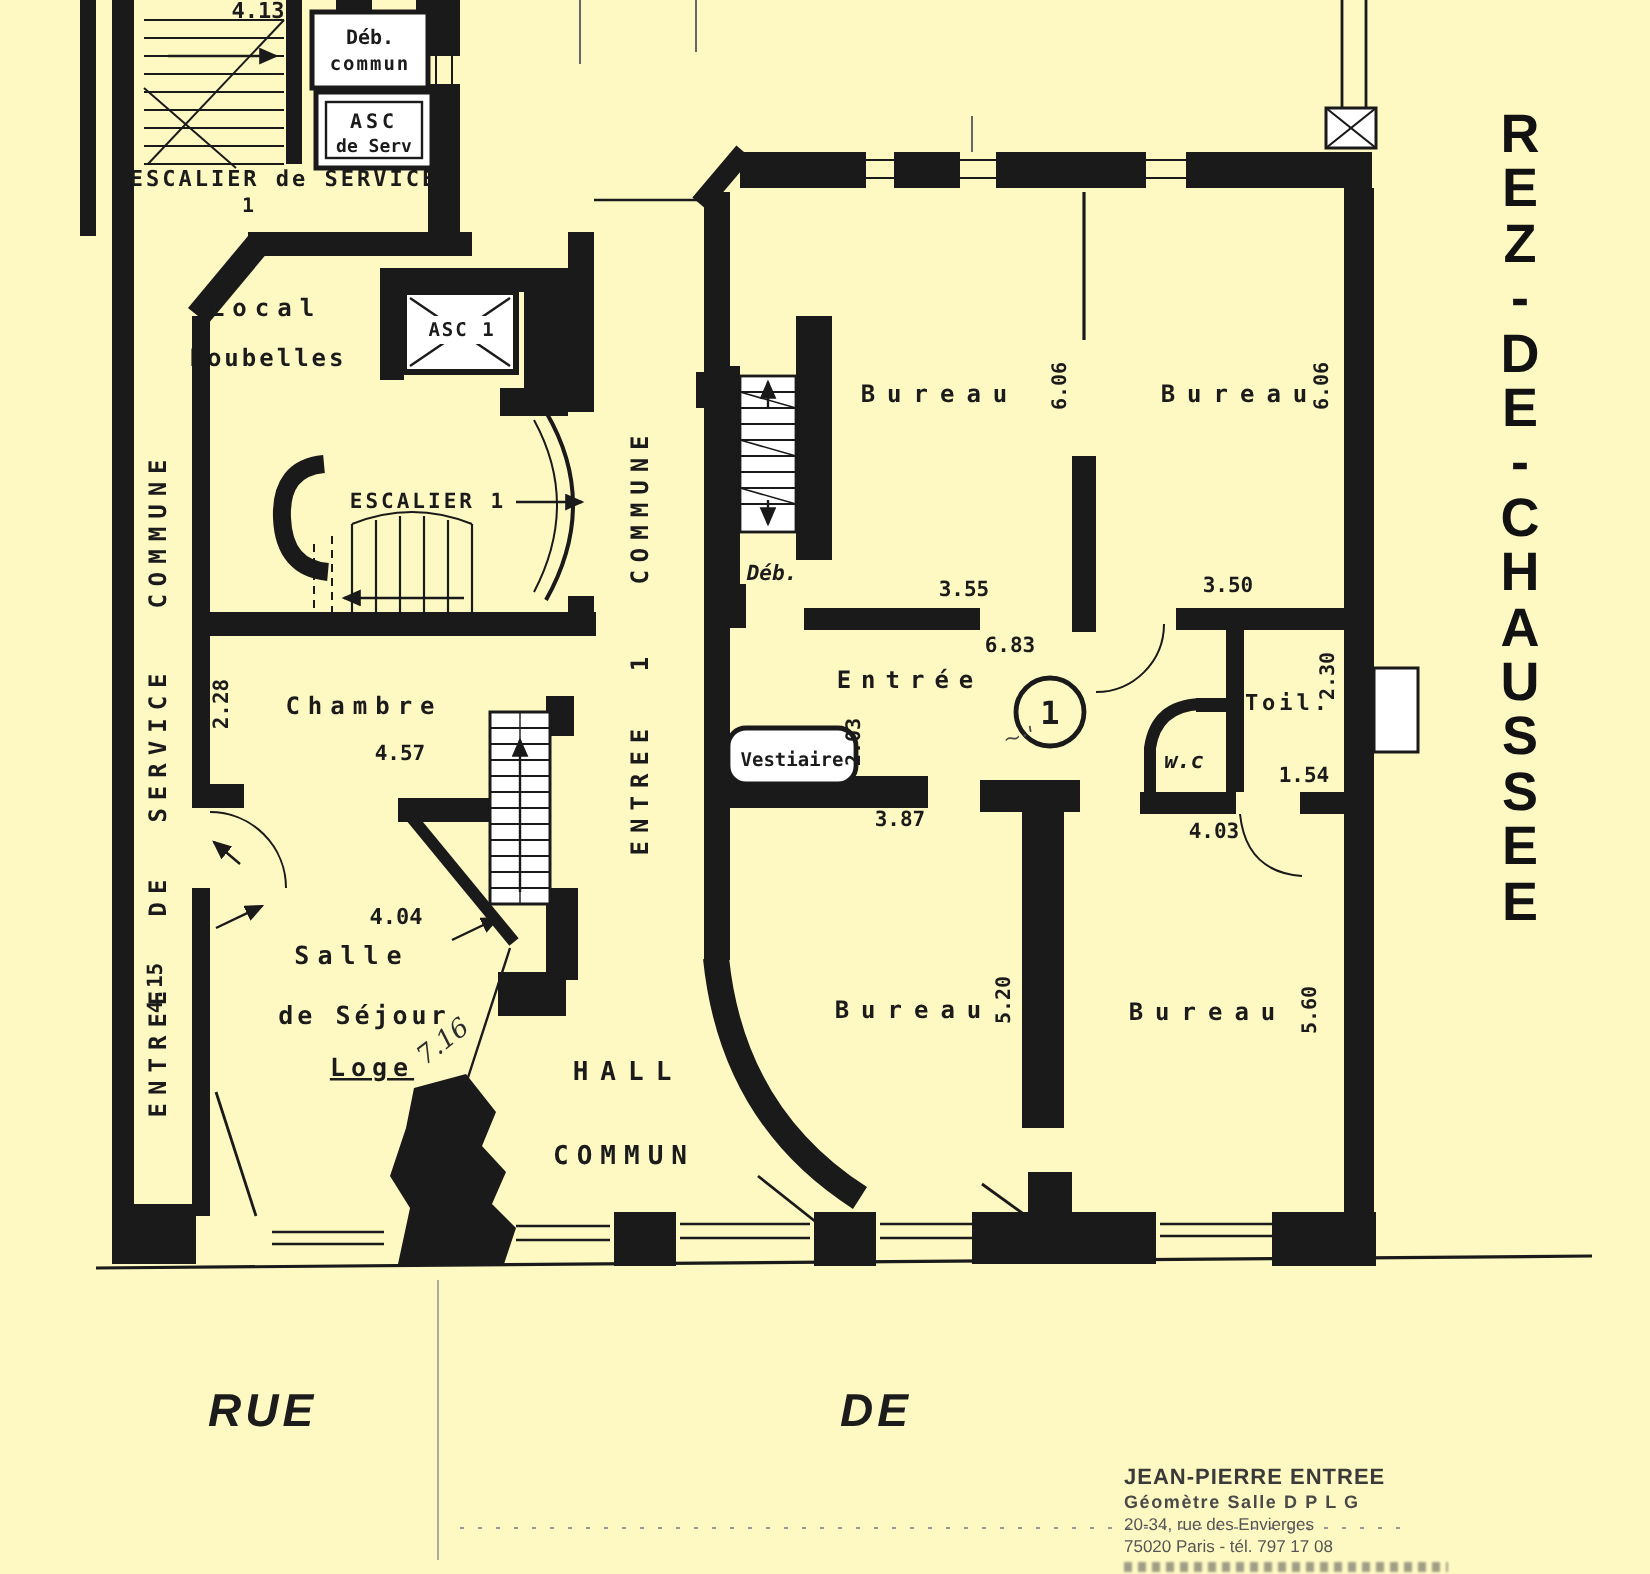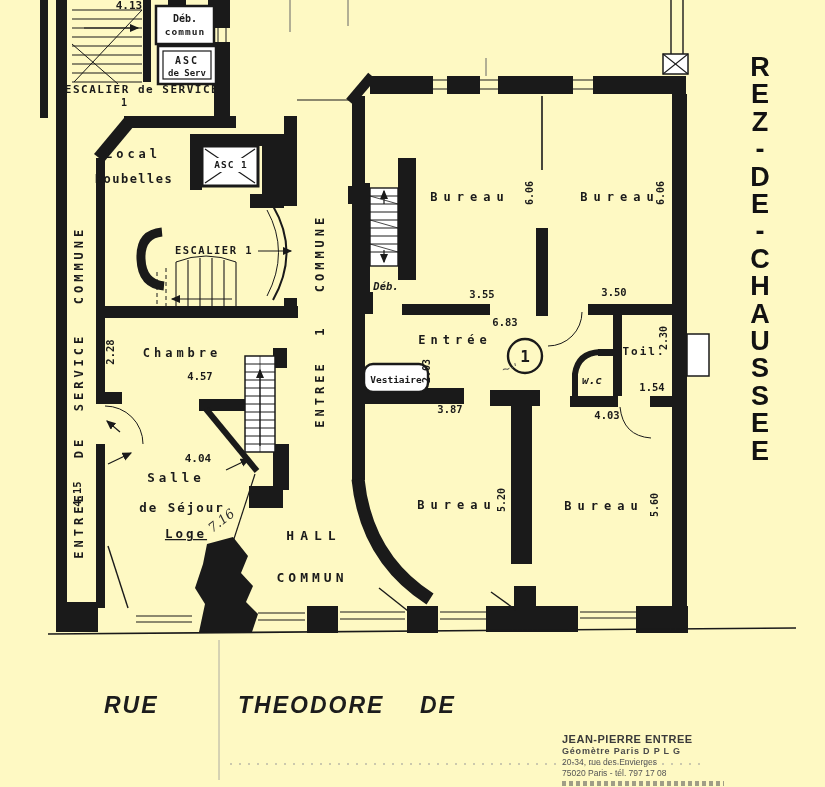--- a/index.html
+++ b/index.html
@@ -324,25 +324,24 @@
       <span>A</span>
       <span>U</span>
       <span>S</span>
       <span>S</span>
       <span>E</span>
       <span>E</span>
     </div>
 
 <div class="street">
   <span class="w0">RUE</span>
-  <span class="w1">THEODORE</span>
   <span class="w2">DE</span>
 </div>
 
 <div class="stamp">
   <div class="l1">JEAN-PIERRE ENTREE</div>
-  <div class="l2">Géomètre Paris  D P L G</div>
+  <div class="l2">Géomètre Salle  D P L G</div>
   <div class="l3">20-34, rue des Envierges</div>
   <div class="l4">75020 Paris - tél. 797 17 08</div>
   <div class="blur-line"></div>
 </div>
 
 </div>
 
 </body></html>

